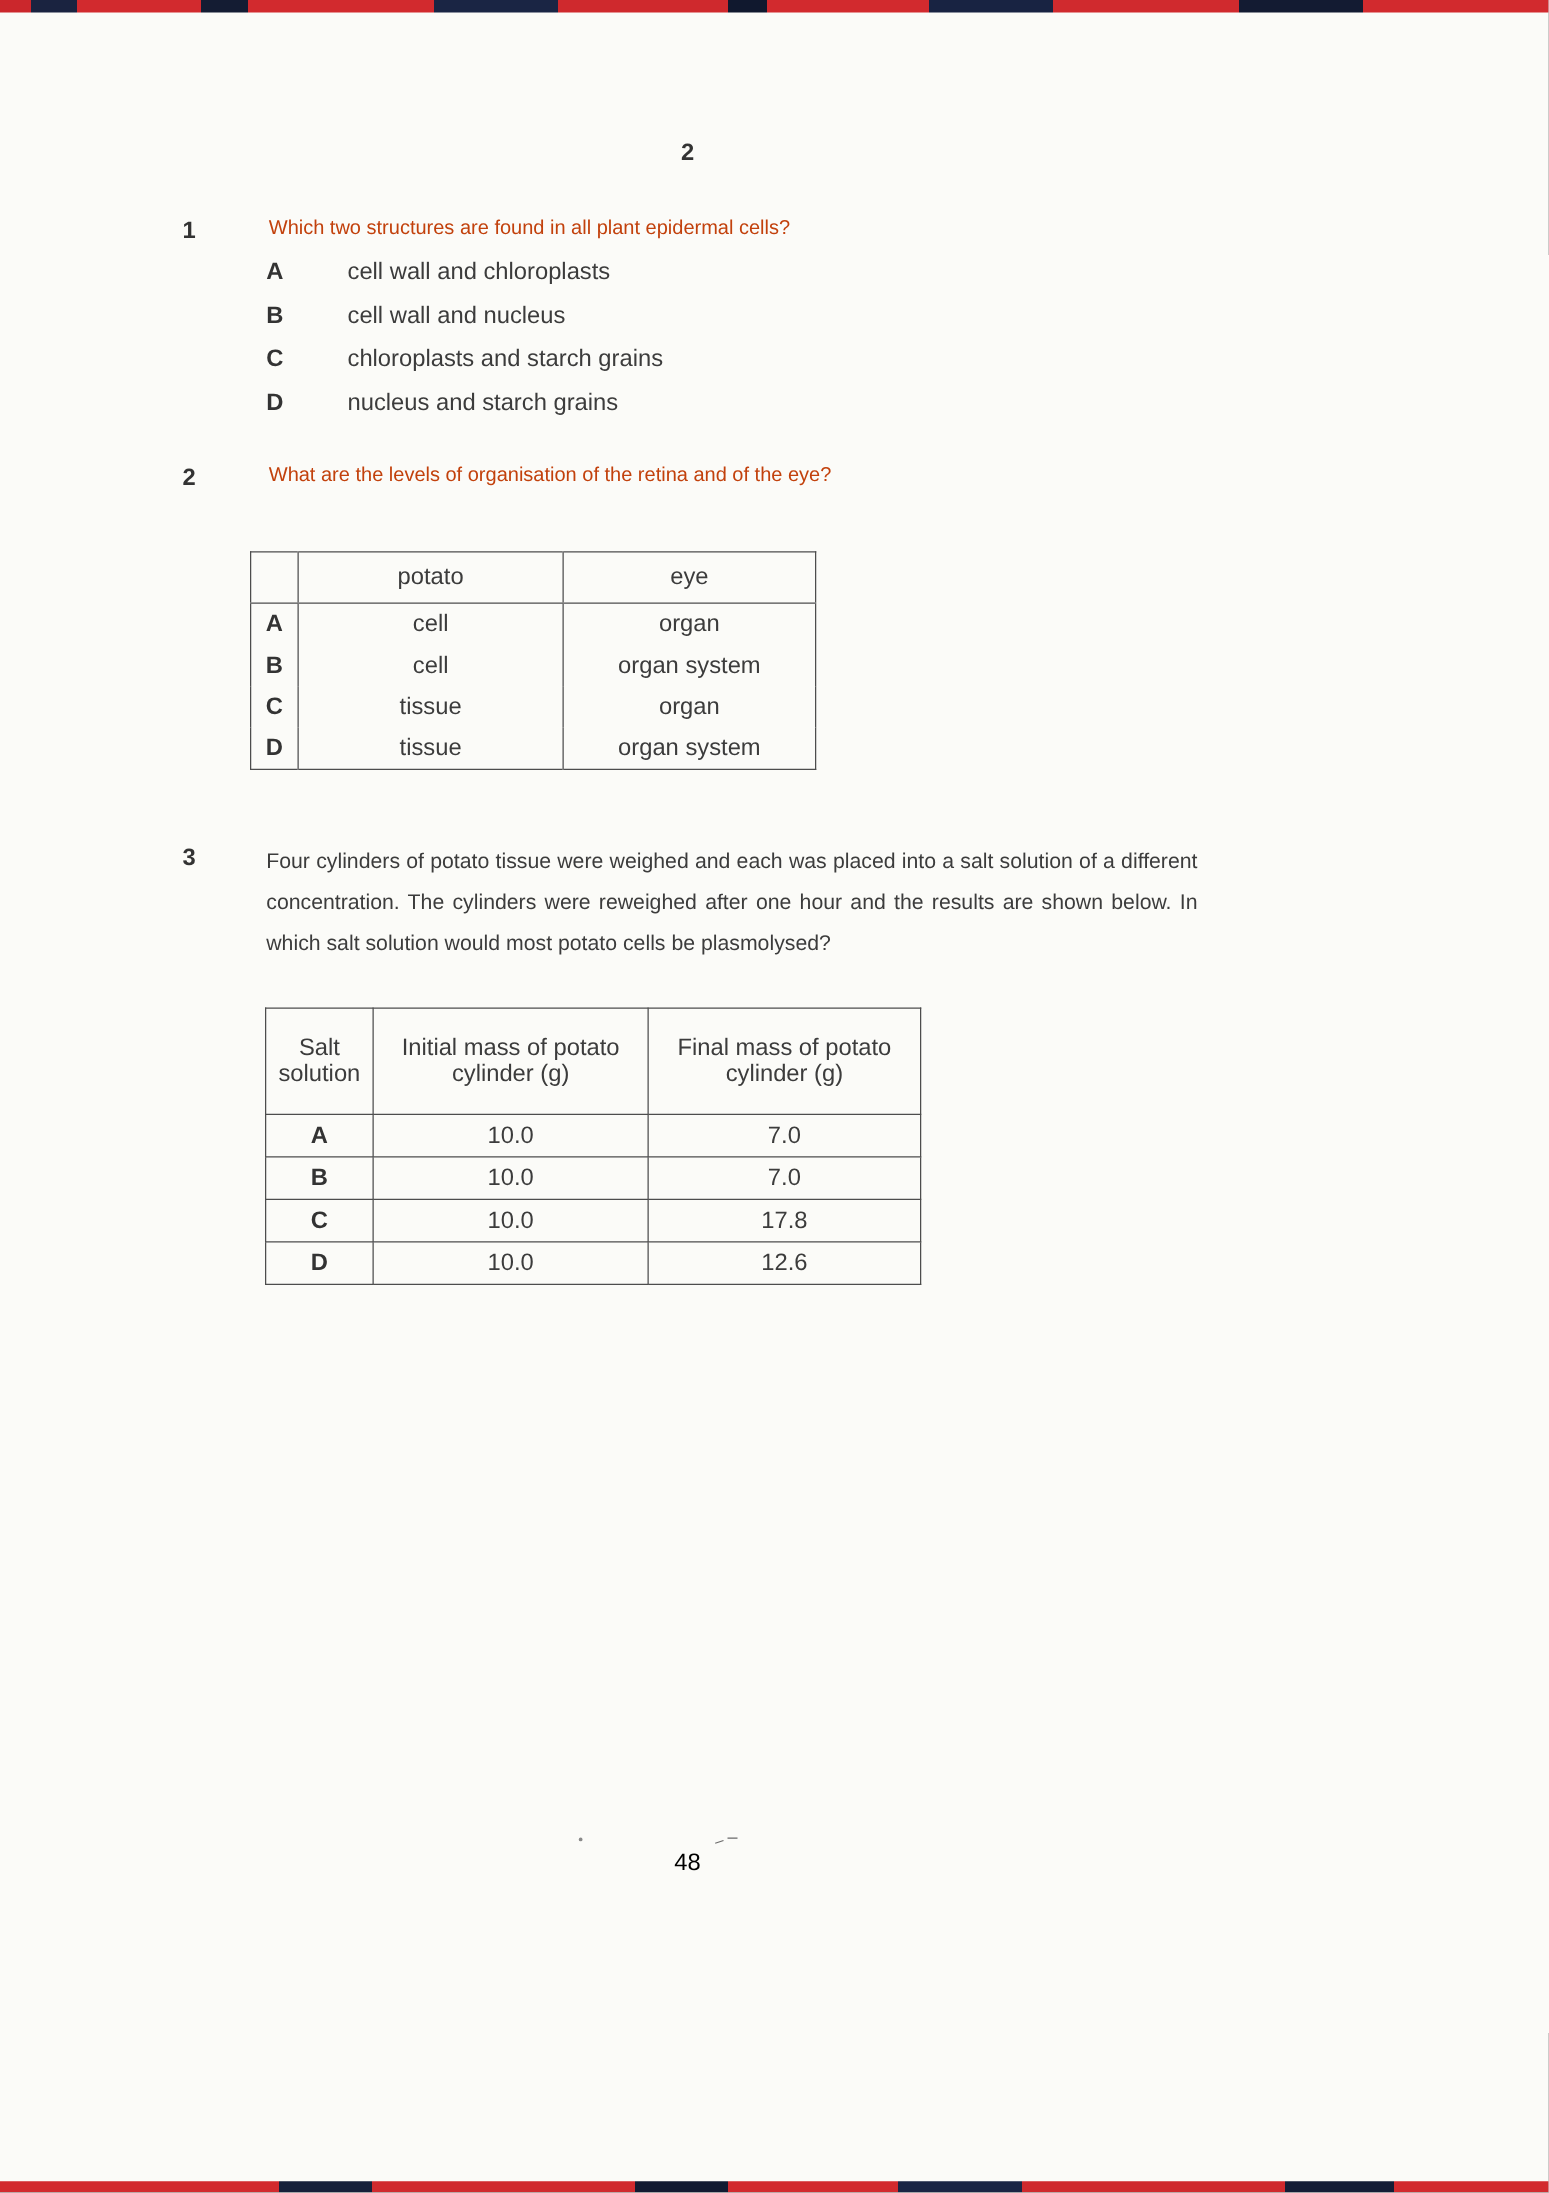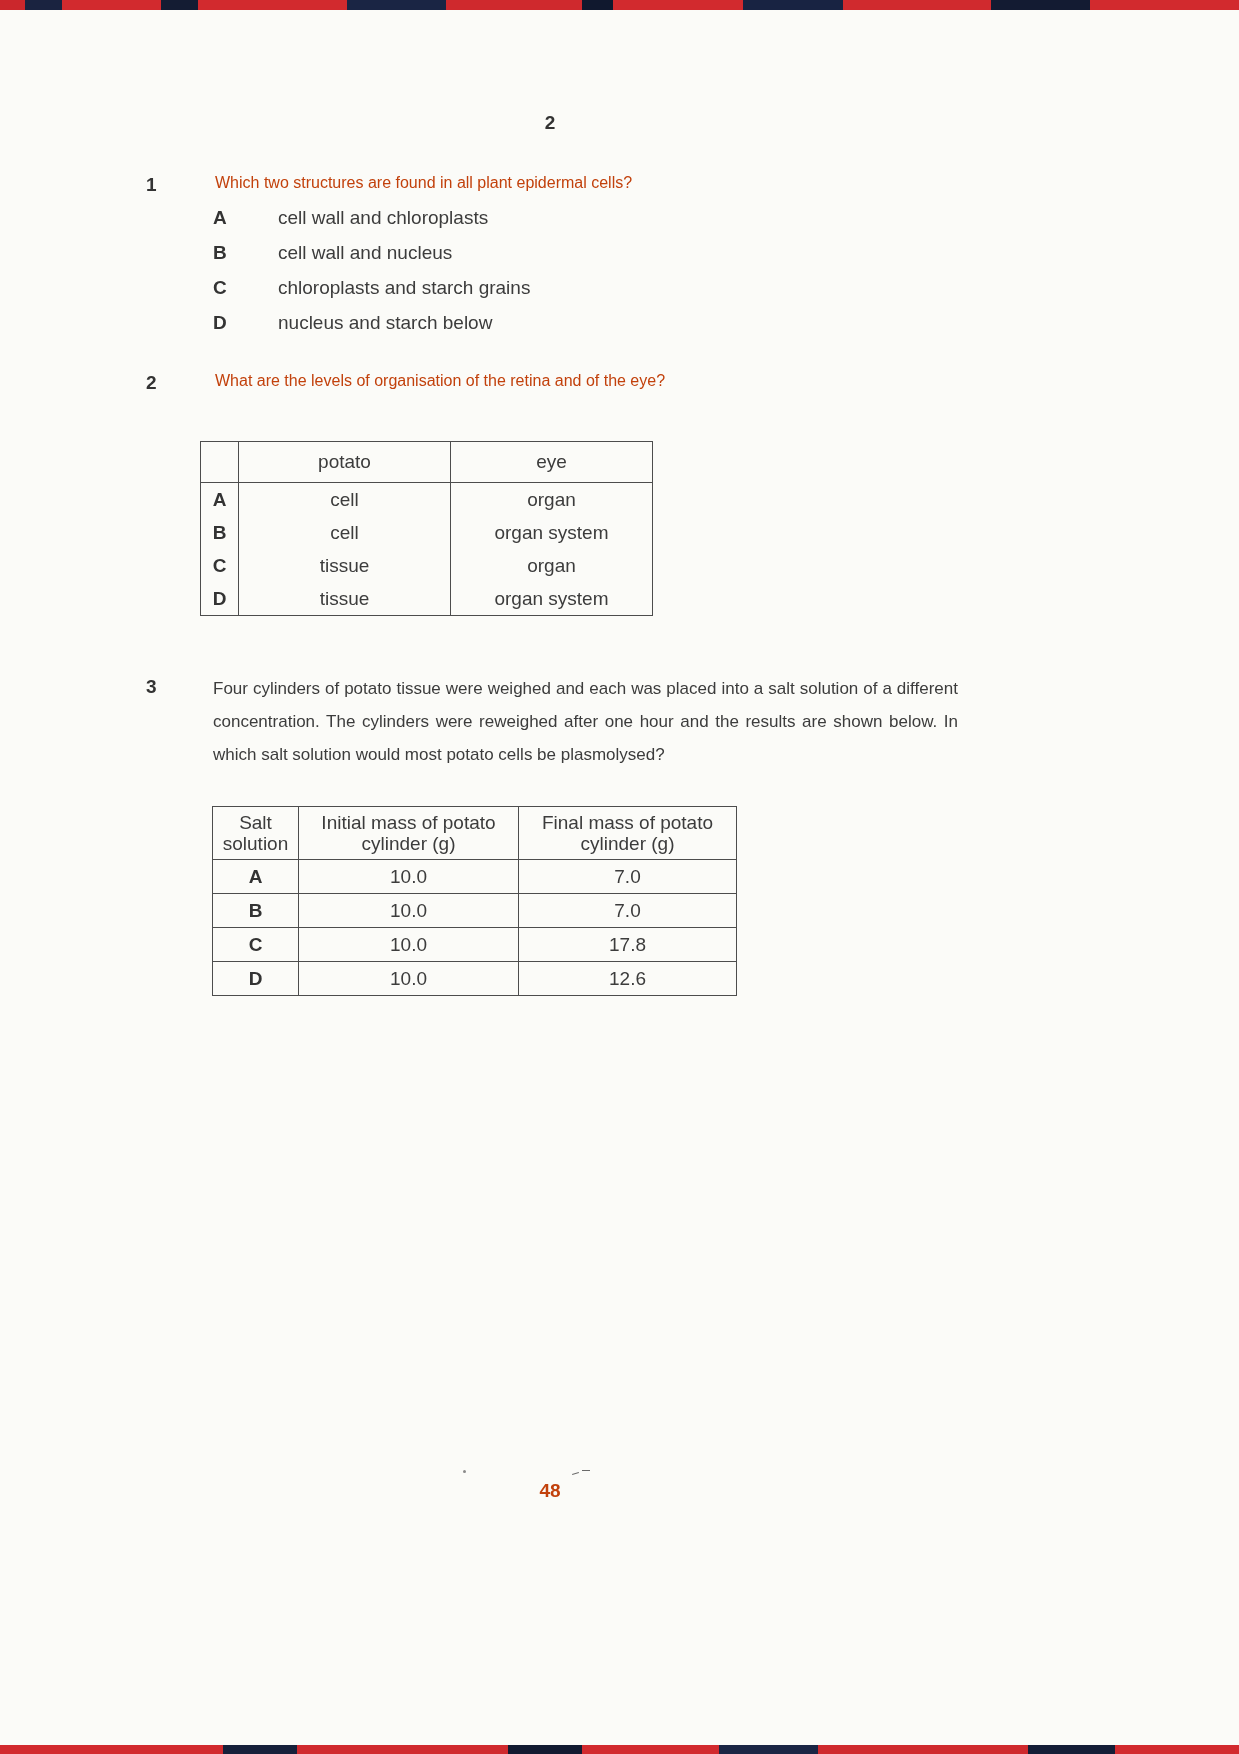--- a/index.html
+++ b/index.html
@@ -24,21 +24,21 @@
   }
   .scan-bar.bottom{
     bottom:0;height:9px;
     background:linear-gradient(90deg,
       #d22a2e 0 18%,#16203a 18% 24%,#d02a2e 24% 41%,#121a31 41% 47%,
       #d22a2e 47% 58%,#1a2544 58% 66%,#cf292d 66% 83%,#141d36 83% 90%,
       #d22a2e 90% 100%);
   }
   .center-band{position:absolute;left:0;width:1100px;text-align:center;}
   .pagenum{font-size:19px;font-weight:700;color:#333;}
-  .footnum{font-size:19px;font-weight:700;color:#c2410c;}
+  .footnum{font-size:19px;font-weight:400;color:#000000;}
 
   .qnum{position:absolute;left:146px;font-size:19px;font-weight:700;color:#333;}
   .qtext{position:absolute;left:215px;font-size:16px;color:#c2410c;}
 
   .opt{position:absolute;left:213px;font-size:19px;white-space:nowrap;}
   .opt .letter{display:inline-block;width:65px;font-weight:700;color:#333;}
 
   .para{
     position:absolute;left:213px;width:745px;
     font-size:17px;line-height:33px;text-align:justify;color:#3c3c3c;
@@ -59,21 +59,21 @@
   table.t1 td:first-child{border-left:none;}
   table.t1 tr.hdr td{border-bottom:1.5px solid #4d4d4d;height:30px;}
   table.t1 tr.body td{height:29px;padding:2px 6px;}
   table.t1 col.c0{width:38px;}
   table.t1 col.c1{width:212px;}
   table.t1 col.c2{width:202px;}
 
   
   table.t2{left:212px;top:806px;border:1.5px solid #4d4d4d;}
   table.t2 td{border:1.5px solid #4d4d4d;}
-  table.t2 tr.hdr td{height:52px;line-height:21px;padding:0 8px;}
+  table.t2 tr.hdr td{height:52px;line-height:21px;padding:16px 8px;}
   table.t2 tr.body td{height:27px;padding:3px 6px;}
   table.t2 col.c0{width:86px;}
   table.t2 col.c1{width:220px;}
   table.t2 col.c2{width:218px;}
 
   
   .pen-mark{position:absolute;left:572px;top:1468px;width:18px;height:8px;}
   .pen-mark::before{
     content:"";position:absolute;left:0;top:5px;width:7px;height:0;
     border-top:1.5px solid #6a6a6a;transform:rotate(-18deg);
@@ -99,21 +99,21 @@
   <div class="opt" style="top:207px;">
     <span class="letter">A</span><span>cell wall and chloroplasts</span>
   </div>
   <div class="opt" style="top:242px;">
     <span class="letter">B</span><span>cell wall and nucleus</span>
   </div>
   <div class="opt" style="top:277px;">
     <span class="letter">C</span><span>chloroplasts and starch grains</span>
   </div>
   <div class="opt" style="top:312px;">
-    <span class="letter">D</span><span>nucleus and starch below</span>
+    <span class="letter">D</span><span>nucleus and starch grains</span>
   </div>
 
   <div class="qnum" style="top:372px;">2</div>
   <div class="qtext" style="top:372px;">What are the levels of organisation of the retina and of the eye?</div>
 
   <table class="scan-table t1">
     <colgroup>
         <col class="c0">
         <col class="c1">
         <col class="c2">

